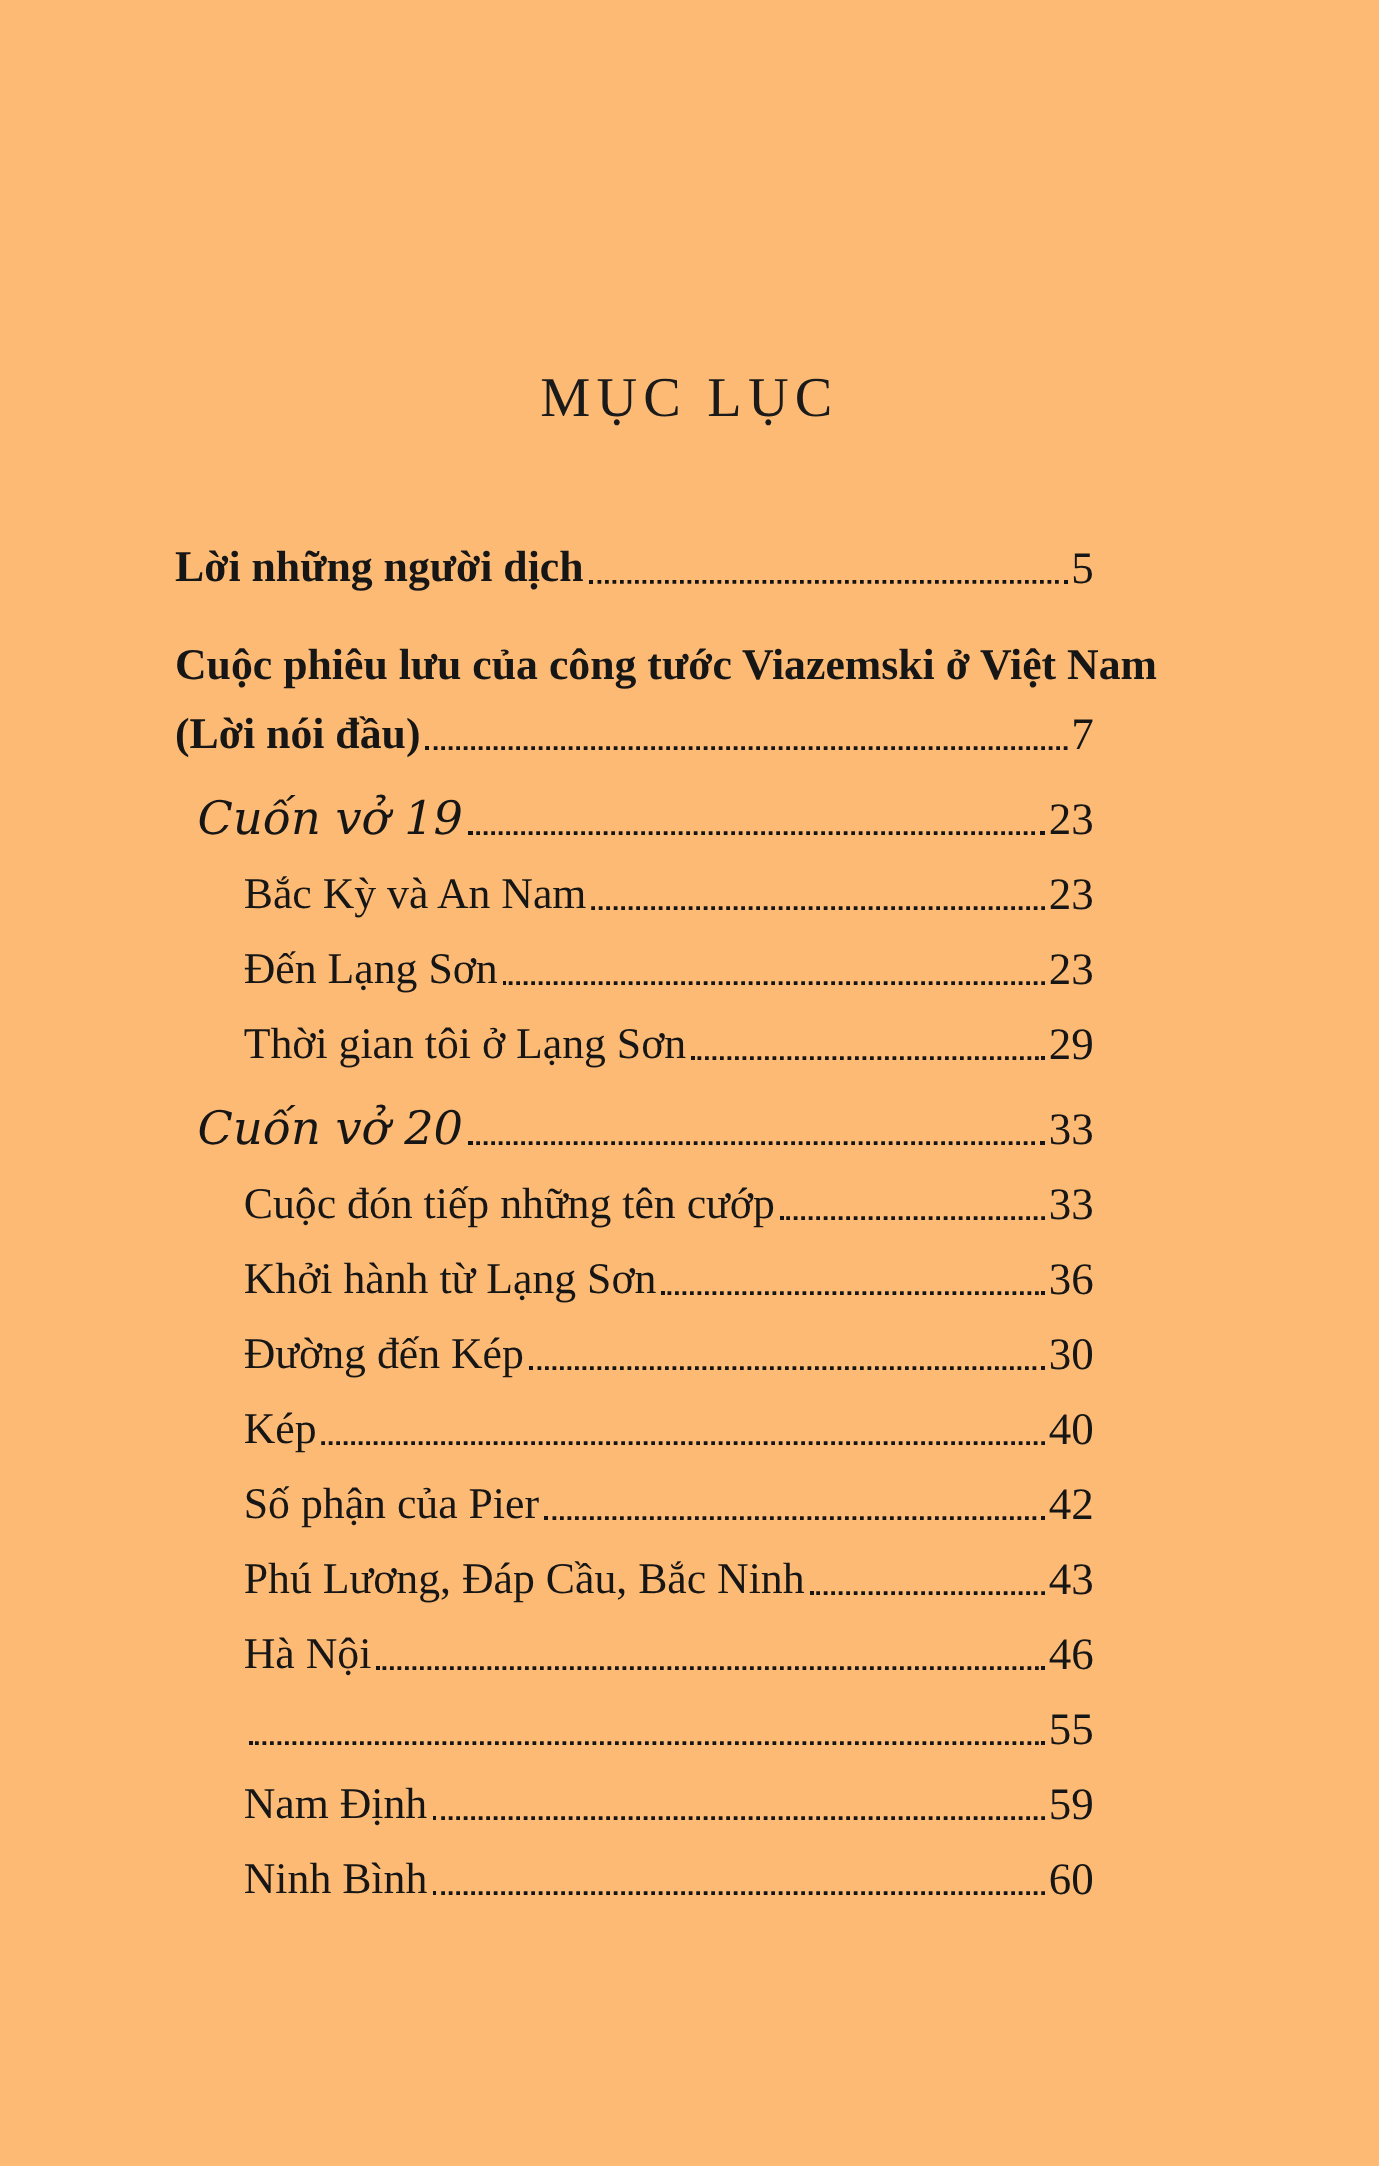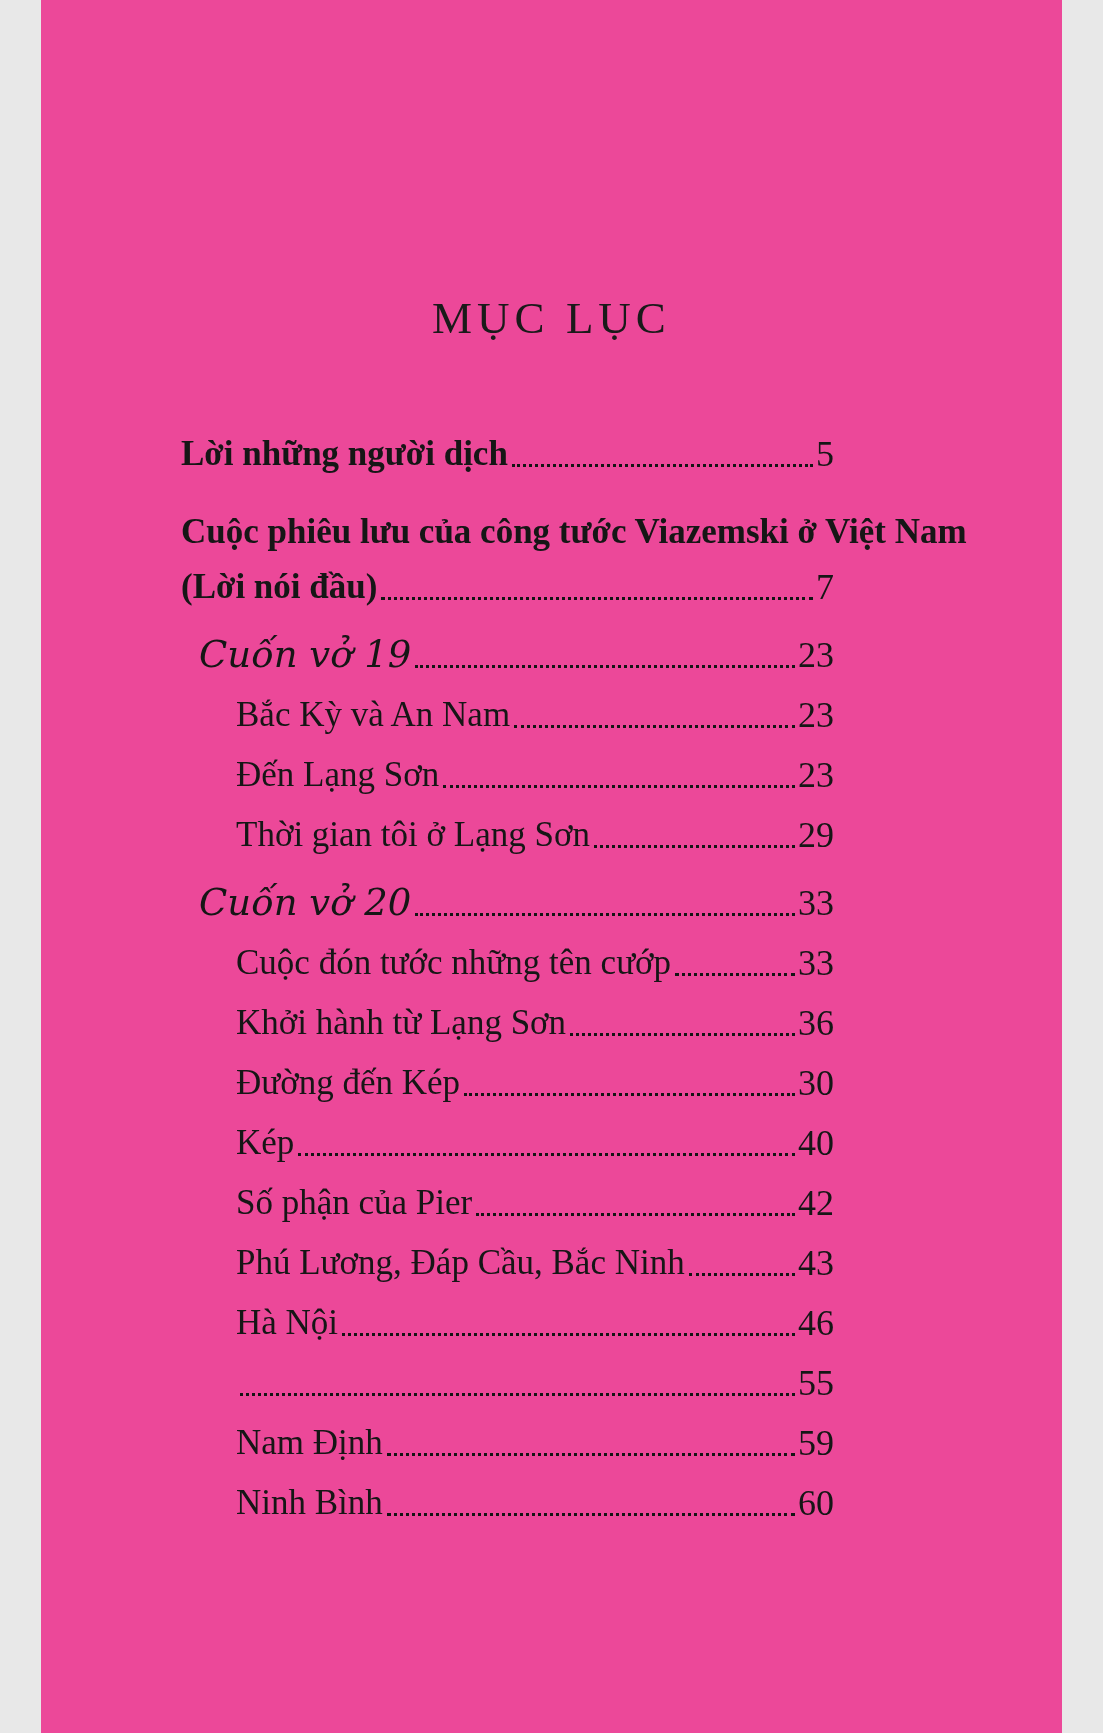--- a/index.html
+++ b/index.html
@@ -1,21 +1,21 @@
 <!DOCTYPE html>
 <html><head>
 <meta charset="utf-8">
 <style>
   html, body { margin: 0; padding: 0; background: #e8e8e8; }
   .page {
     position: relative;
-    width: 1021px;
+    width: 1103px;
     height: 1733px;
     margin: 0 auto;
-    background: #ec4899;
+    background: #fdba74;
     color: #161616;
     font-family: "Liberation Serif", serif;
     overflow: hidden;
   }
   .title {
     margin: 0;
     padding-top: 296px;
     text-align: center;
     font-size: 45px;
     line-height: 1;
@@ -112,21 +112,21 @@
       <span class="pagenum">29</span>
     </div>
 
     <div class="row script">
       <span class="label">Cuốn vở 20</span>
       <span class="leader"></span>
       <span class="pagenum">33</span>
     </div>
 
     <div class="row sub">
-      <span class="label">Cuộc đón tước những tên cướp</span>
+      <span class="label">Cuộc đón tiếp những tên cướp</span>
       <span class="leader"></span>
       <span class="pagenum">33</span>
     </div>
 
     <div class="row sub">
       <span class="label">Khởi hành từ Lạng Sơn</span>
       <span class="leader"></span>
       <span class="pagenum">36</span>
     </div>
 

